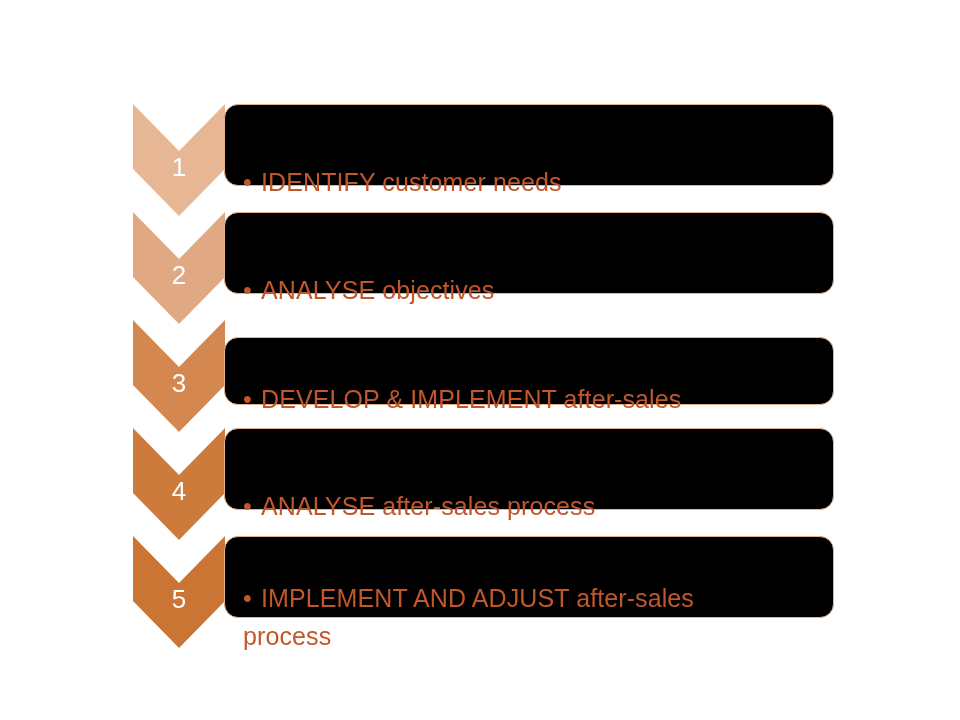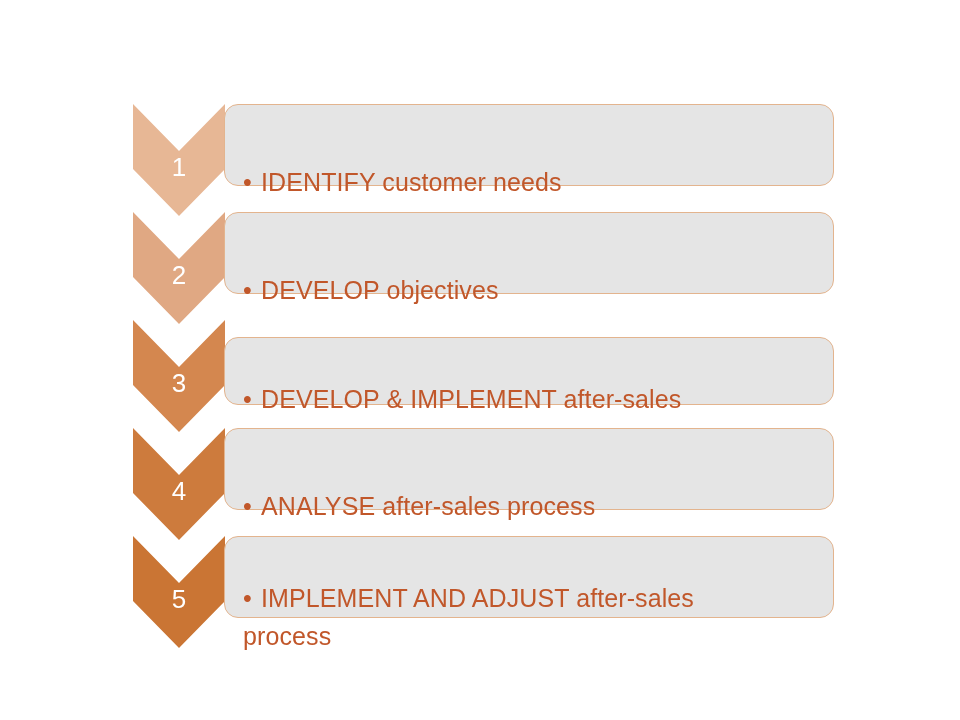--- a/index.html
+++ b/index.html
@@ -58,21 +58,21 @@
     font-family: "Liberation Sans", sans-serif;
     line-height: 1;
     letter-spacing: 0px;
   }
 
   
   .step-box {
     position: absolute;
     left: 224px;
     width: 610px;
-    background: #e5e5e5;
+    background: #000000;
     border: 1.2px solid #e3b48e;
     border-radius: 14px;
     box-sizing: border-box;
   }
 
   .step-text {
     position: absolute;
     left: 18px;
     right: 14px;
     color: #c1572a;
@@ -132,21 +132,21 @@
         </div>
       </div>
     </div>
 
     <div class="step-row row-2">
       <div class="chevron" style="background: rgb(224, 168, 131);">
         <span class="chevron-number" style="color: rgb(255, 255, 255);">2</span>
       </div>
       <div class="step-box" style="border-color: rgb(227, 180, 142);">
         <div class="step-text" style="color: rgb(193, 87, 42);">
-          <span class="bullet">•</span><span class="label">DEVELOP objectives</span>
+          <span class="bullet">•</span><span class="label">ANALYSE objectives</span>
         </div>
       </div>
     </div>
 
     <div class="step-row row-3">
       <div class="chevron" style="background: rgb(212, 135, 79);">
         <span class="chevron-number" style="color: rgb(255, 255, 255);">3</span>
       </div>
       <div class="step-box" style="border-color: rgb(227, 180, 142);">
         <div class="step-text" style="color: rgb(193, 87, 42);">

